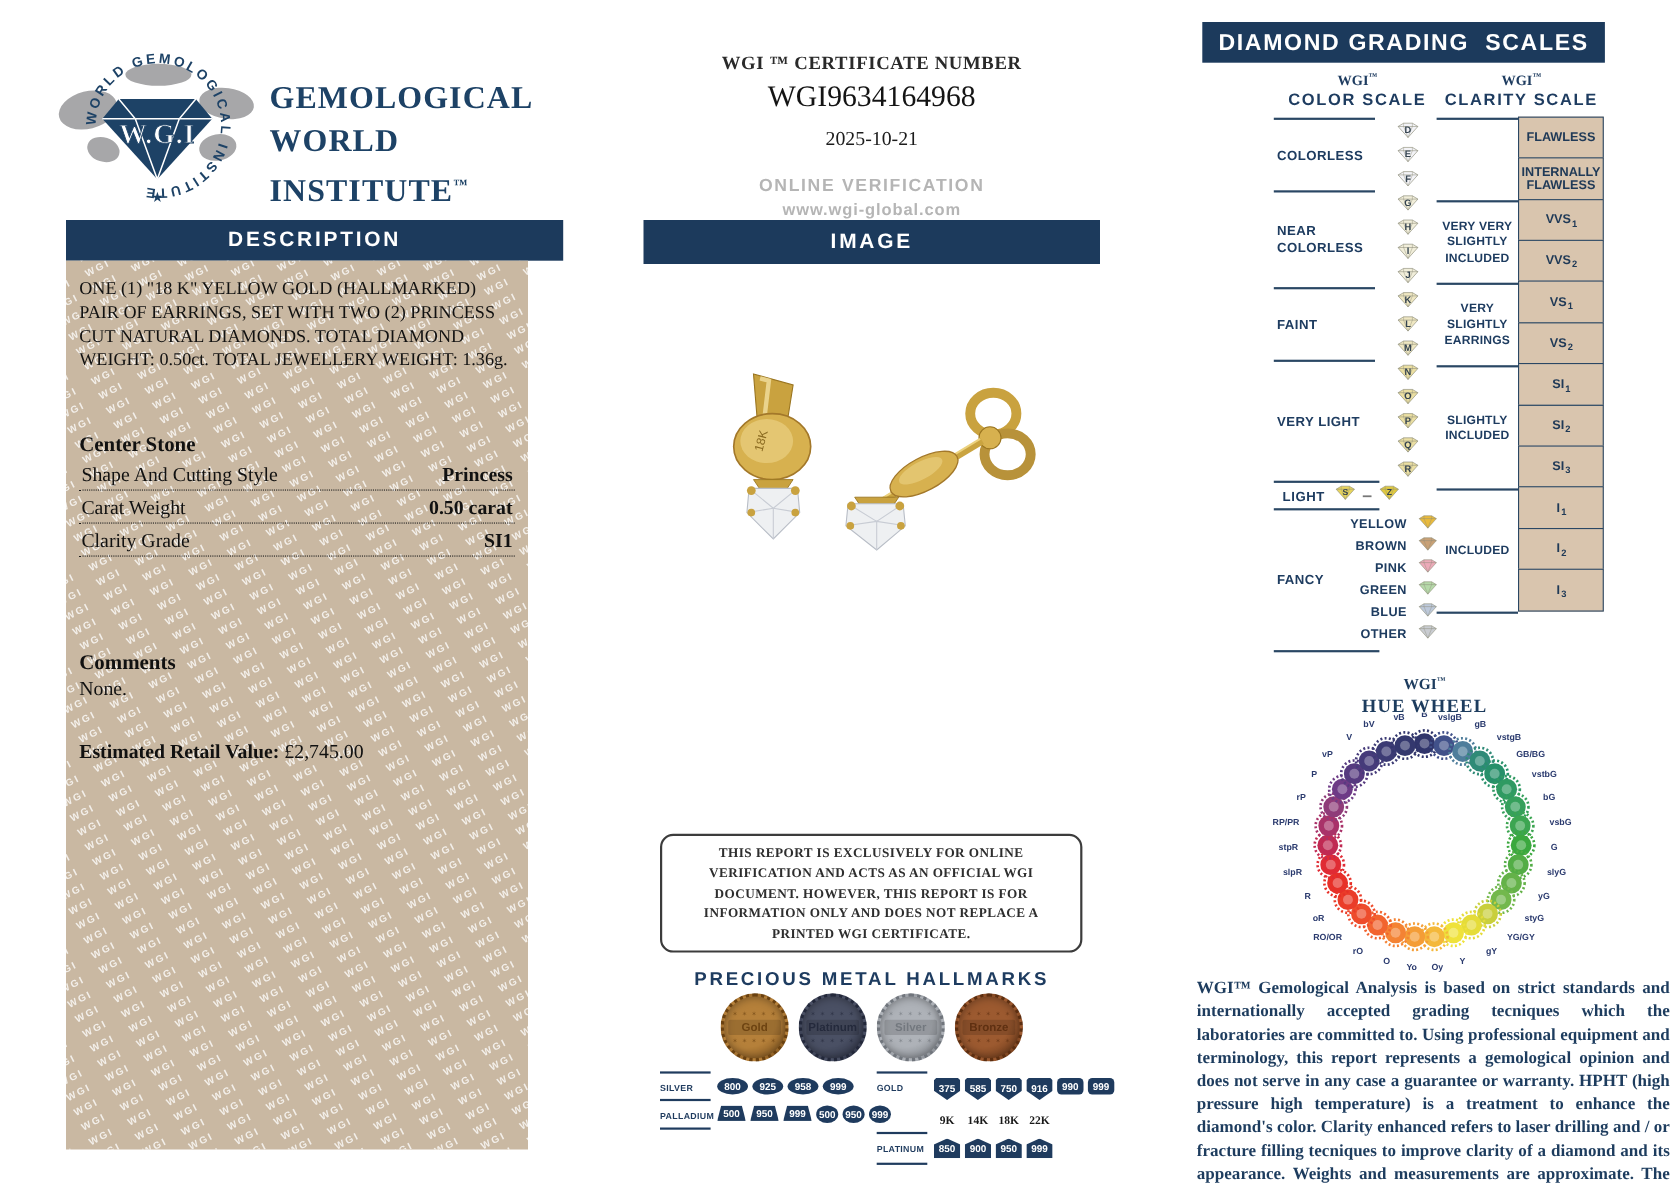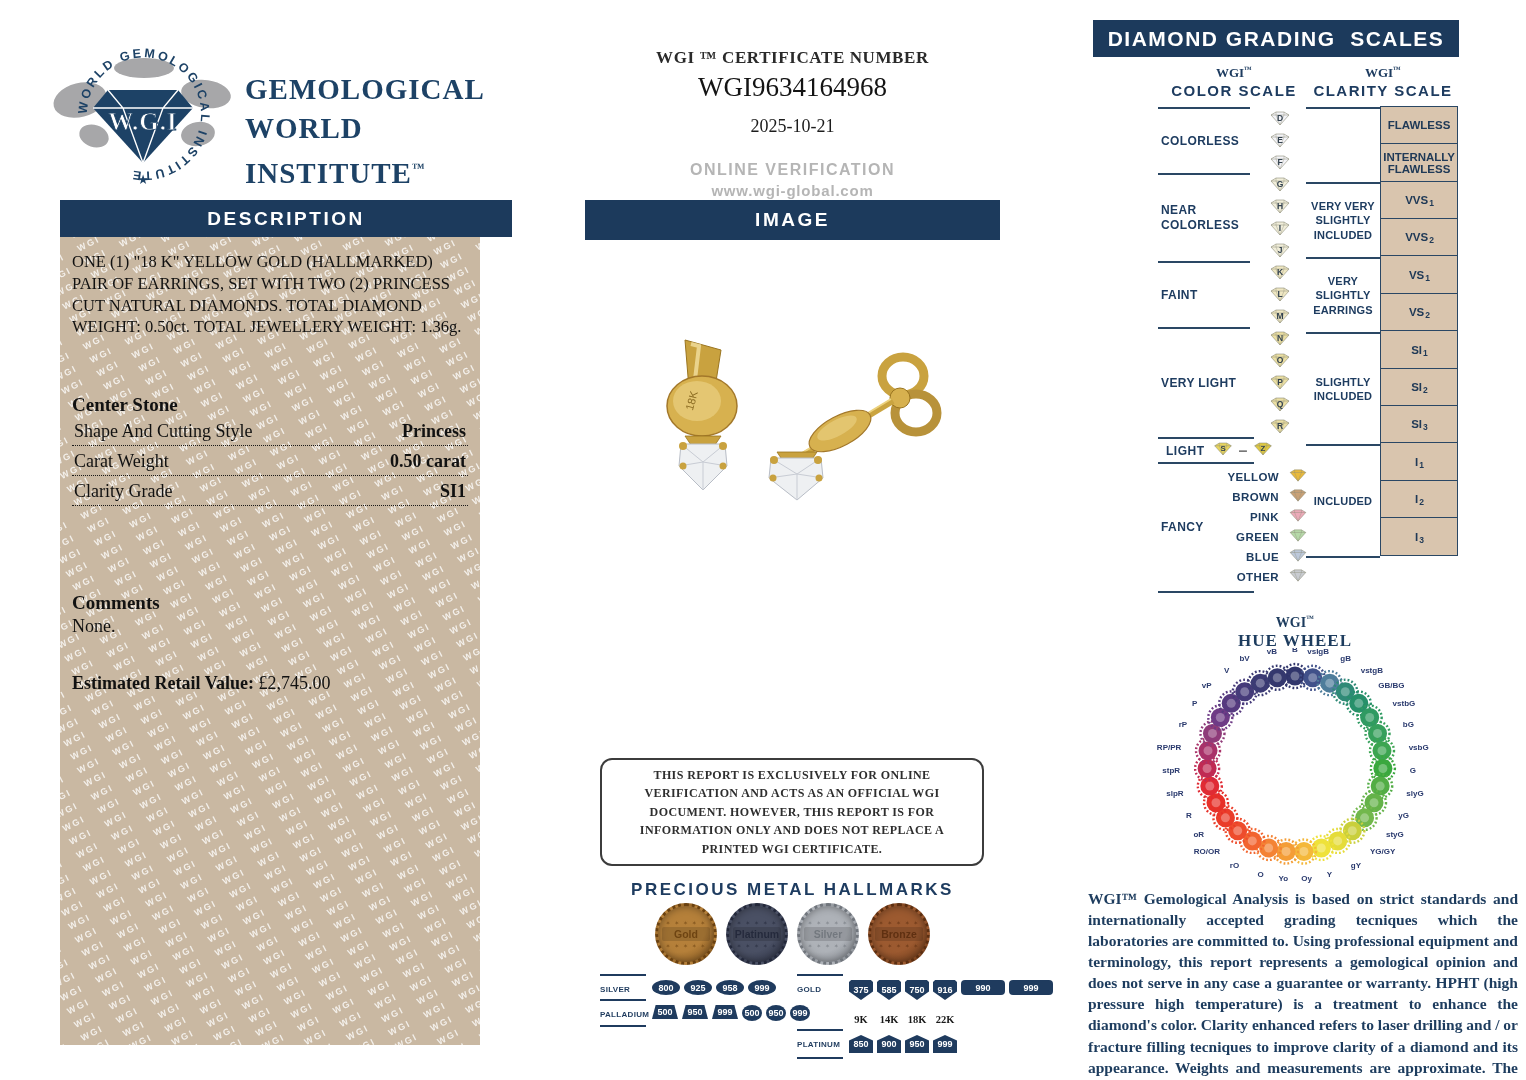--- a/index.html
+++ b/index.html
@@ -65,21 +65,21 @@
   .hm-rule{width:46px;border-top:2.5px solid #1f3b5e;margin:4px 0;}
   .hm-row{display:flex;align-items:flex-start;}
   .hm-metal{width:52px;font:bold 8px "Liberation Sans",sans-serif;color:#1f3b5e;letter-spacing:.3px;padding-top:5px;flex:none;}
   .hm-badges{display:flex;gap:4px;align-items:flex-start;flex-wrap:nowrap;}
   .bdg{background:#1f3b5e;color:#fff;font:bold 9px "Liberation Sans",sans-serif;
        display:inline-flex;align-items:center;justify-content:center;flex:none;}
   .bdg.oval{border-radius:50%;width:28px;height:15px;}
   .bdg.trap{clip-path:polygon(14% 0,86% 0,100% 100%,0 100%);width:26px;height:14px;}
   .bdg.round{border-radius:50%;width:20px;height:16px;}
   .bdg.shield{clip-path:polygon(0 10%,9% 0,91% 0,100% 10%,100% 58%,50% 100%,0 58%);width:24px;height:20px;}
-  .bdg.rect{border-radius:4px;width:44px;height:15px;}
+  .bdg.rect{border-radius:4px;width:24px;height:15px;}
   .bdg.house{clip-path:polygon(50% 0,100% 30%,100% 100%,0 100%,0 30%);width:24px;height:18px;}
   .bdg-wrap{display:flex;flex-direction:column;align-items:center;gap:14px;}
   .karat{font:bold 10.5px "Liberation Serif",serif;color:#1a1a1a;}
 
   
   .scale-title{text-align:center;color:#1e3c60;margin-bottom:8px;}
   .scale-title .st1{font:bold 13px "Liberation Serif",serif;}
   .scale-title .st1 sup{font-size:8px;}
   .scale-title .st2{font:bold 15px "Liberation Sans",sans-serif;letter-spacing:1.5px;margin-top:1px;}
 

